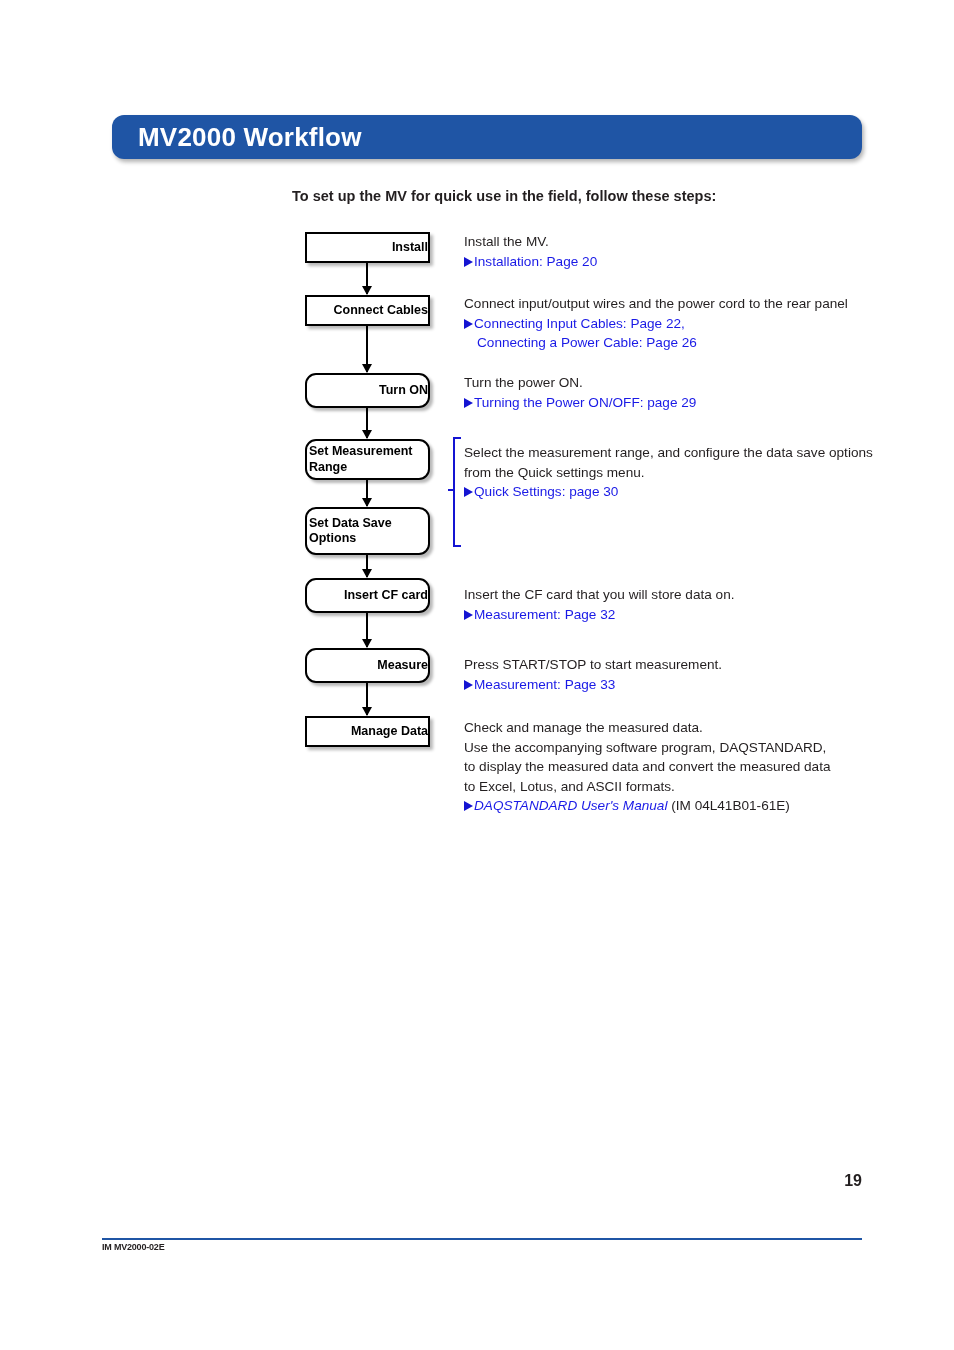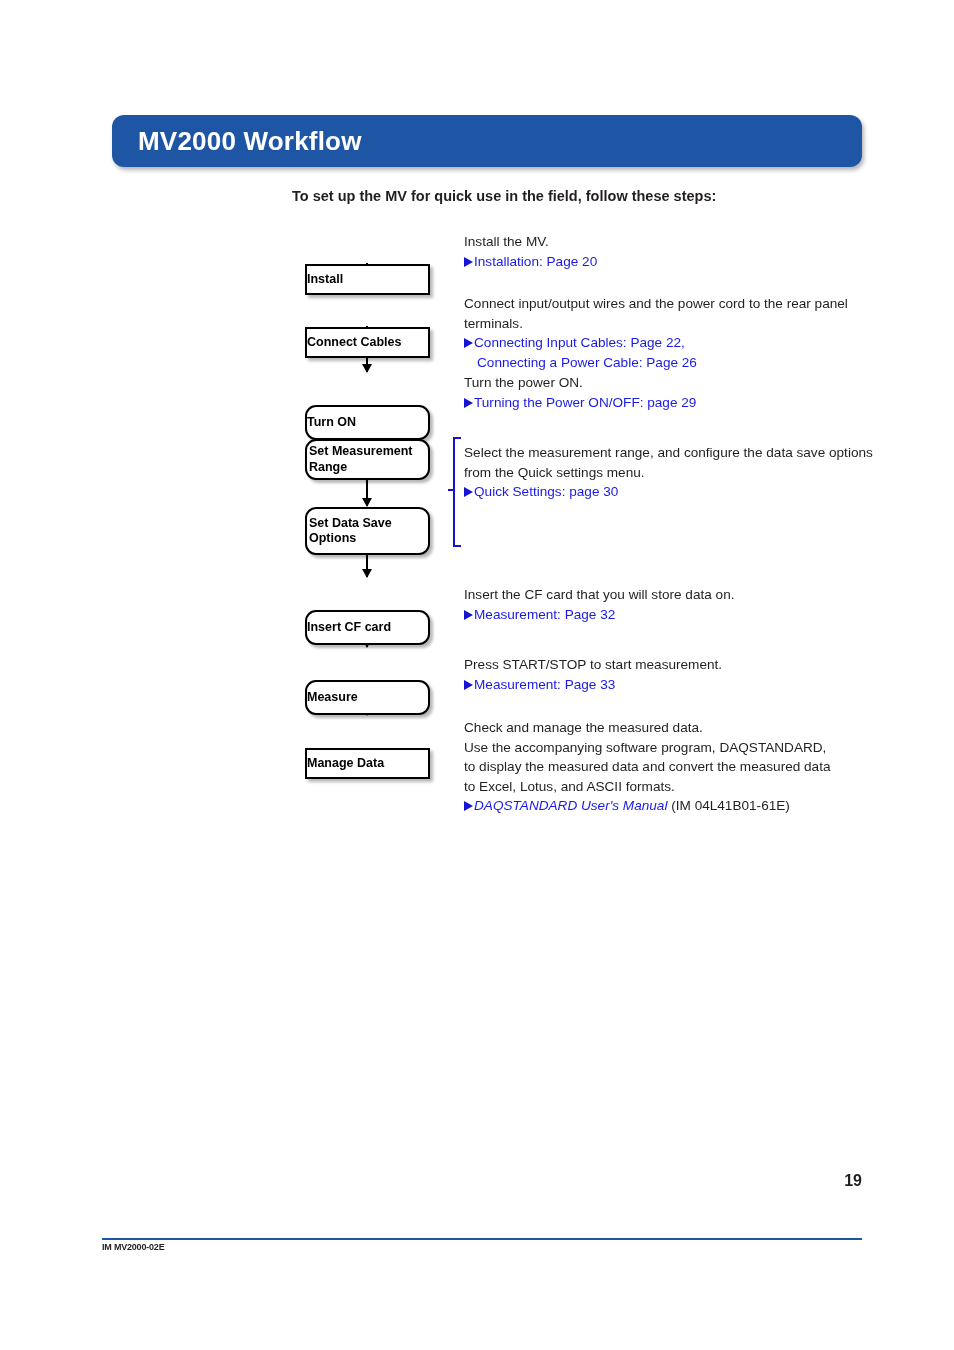--- a/index.html
+++ b/index.html
@@ -15,21 +15,21 @@
     color: #000000;
     overflow: hidden;
   }
 
   
   .banner {
     position: absolute;
     left: 112px;
     top: 115px;
     width: 750px;
-    height: 52px;
+    height: 44px;
     background: #1f55a5;
     border-radius: 12px;
     box-shadow: 2px 3px 4px rgba(0,0,0,0.30);
   }
   .banner-title {
     position: absolute;
     left: 26px;
     top: 50%;
     transform: translateY(-50%);
     color: #ffffff;
@@ -70,23 +70,22 @@
     font-size: 12.5px;
     font-weight: bold;
     color: #000000;
     display: flex;
     align-items: center;
     pointer-events: auto;
   }
   .node.rect { border-radius: 0; }
   .node.round { border-radius: 11px; }
   .node.center {
-    justify-content: flex-start;
+    justify-content: flex-end;
     text-align: center;
-    margin-top: 32px;
   }
   .node.left {
     justify-content: flex-start;
     padding-left: 2px;
     text-align: left;
   }
   .node .nlabel { line-height: 1.22; white-space: pre-line; }
 
   
   .conn {
@@ -233,21 +232,20 @@
 <div class="bracket"></div>
 <div class="bracket-nub"></div>
 
 <div id="desc-layer">
     <div class="desc" style="top: 232px;">
       <div class="line">Install the MV.</div>
       <div class="link"><span class="tri"></span><span class="ltext">Installation: Page 20</span></div>
     </div>
     <div class="desc" style="top: 294px;">
       <div class="line">Connect input/output wires and the power cord to the rear panel</div>
-      <div class="line">terminals.</div>
       <div class="link"><span class="tri"></span><span class="ltext">Connecting Input Cables: Page 22,</span></div>
       <div class="link indent"><span class="ltext">Connecting a Power Cable: Page 26</span></div>
     </div>
     <div class="desc" style="top: 373px;">
       <div class="line">Turn the power ON.</div>
       <div class="link"><span class="tri"></span><span class="ltext">Turning the Power ON/OFF: page 29</span></div>
     </div>
     <div class="desc" style="top: 443px;">
       <div class="line">Select the measurement range, and configure the data save options</div>
       <div class="line">from the Quick settings menu.</div>

